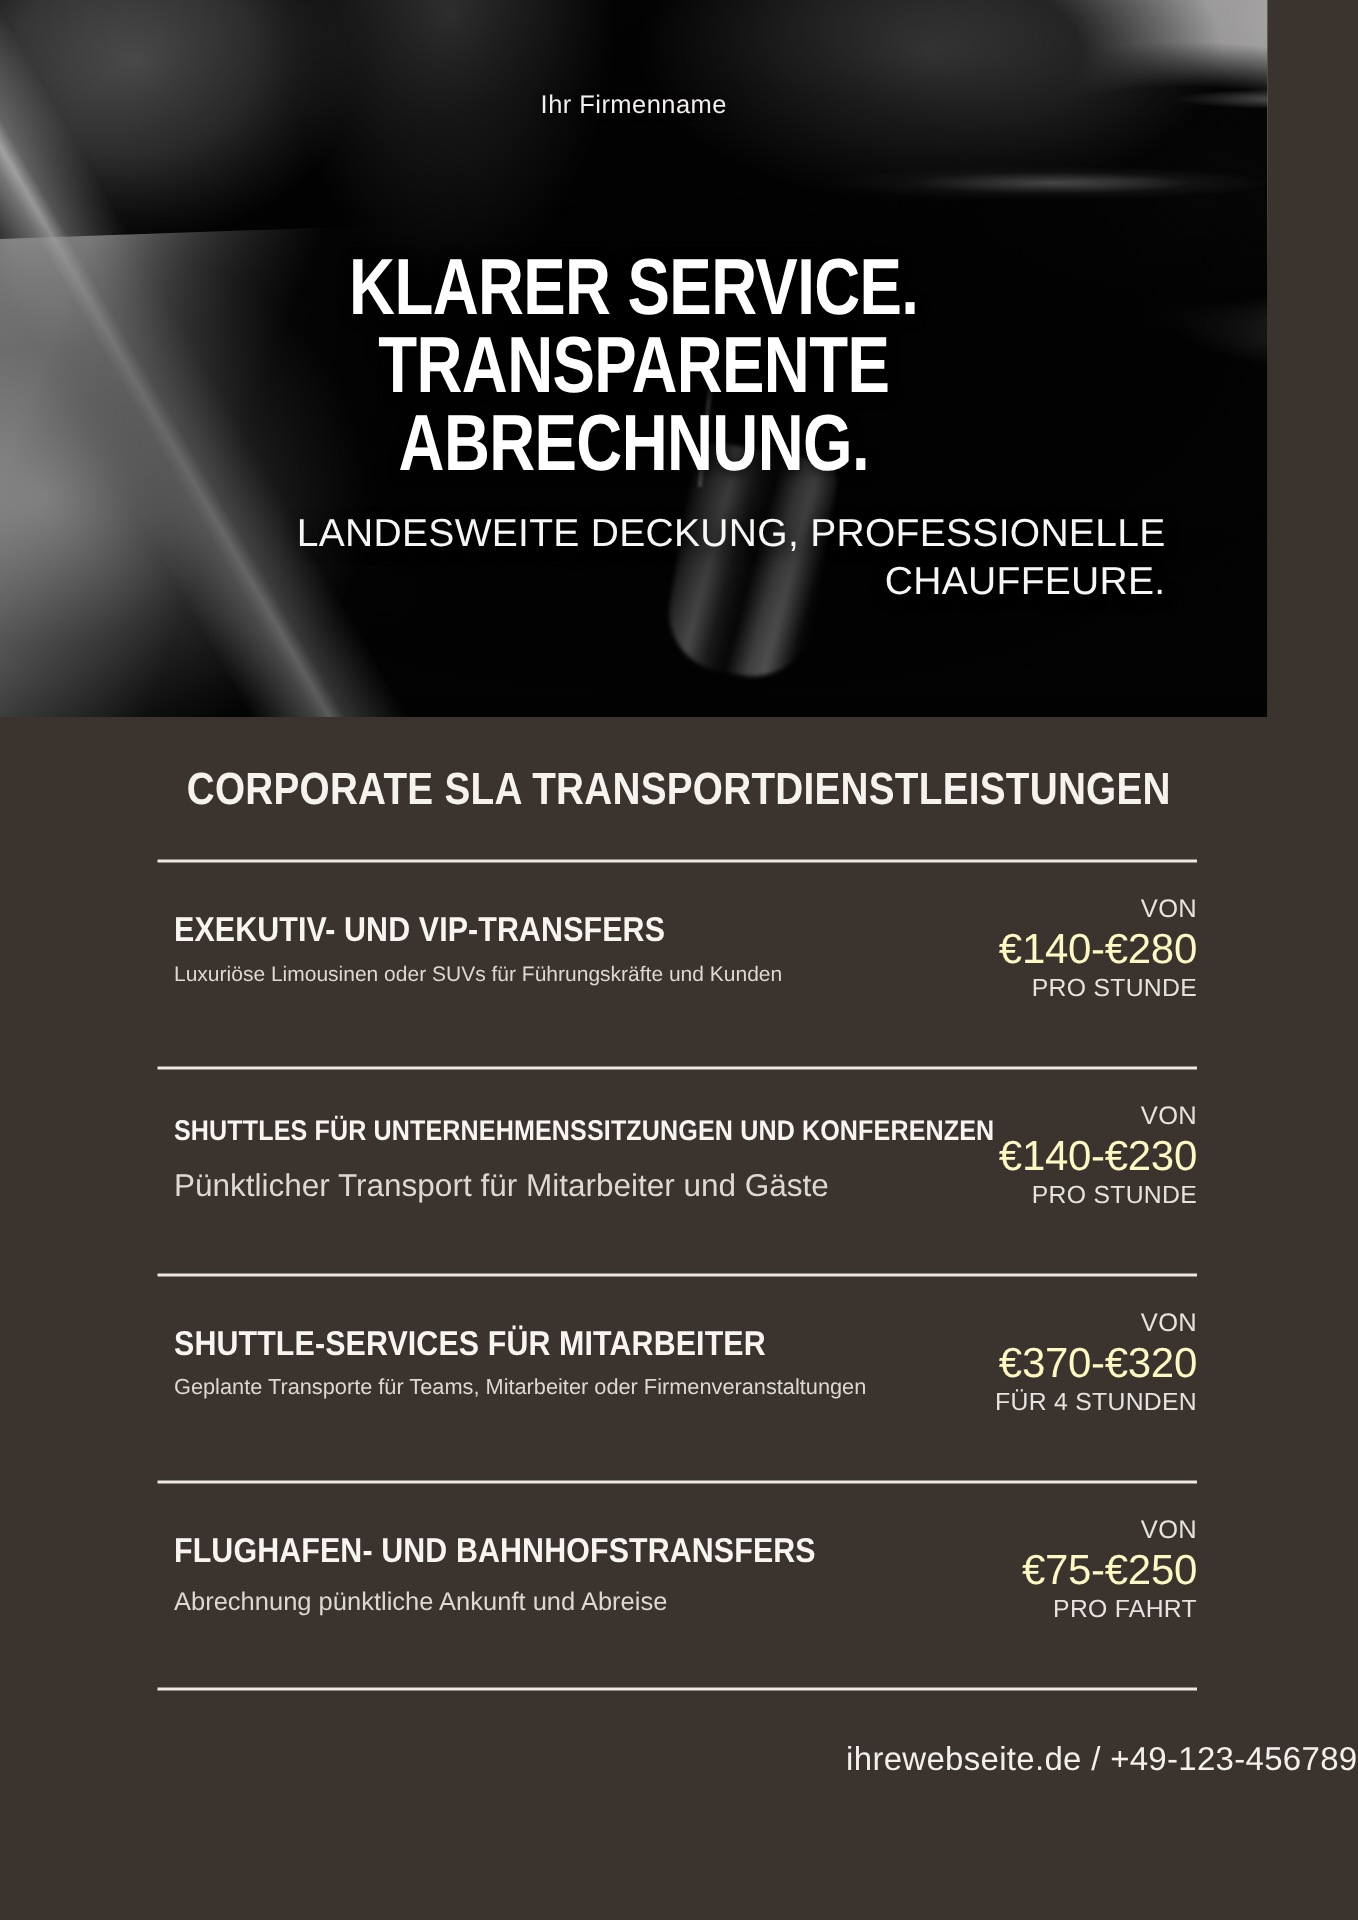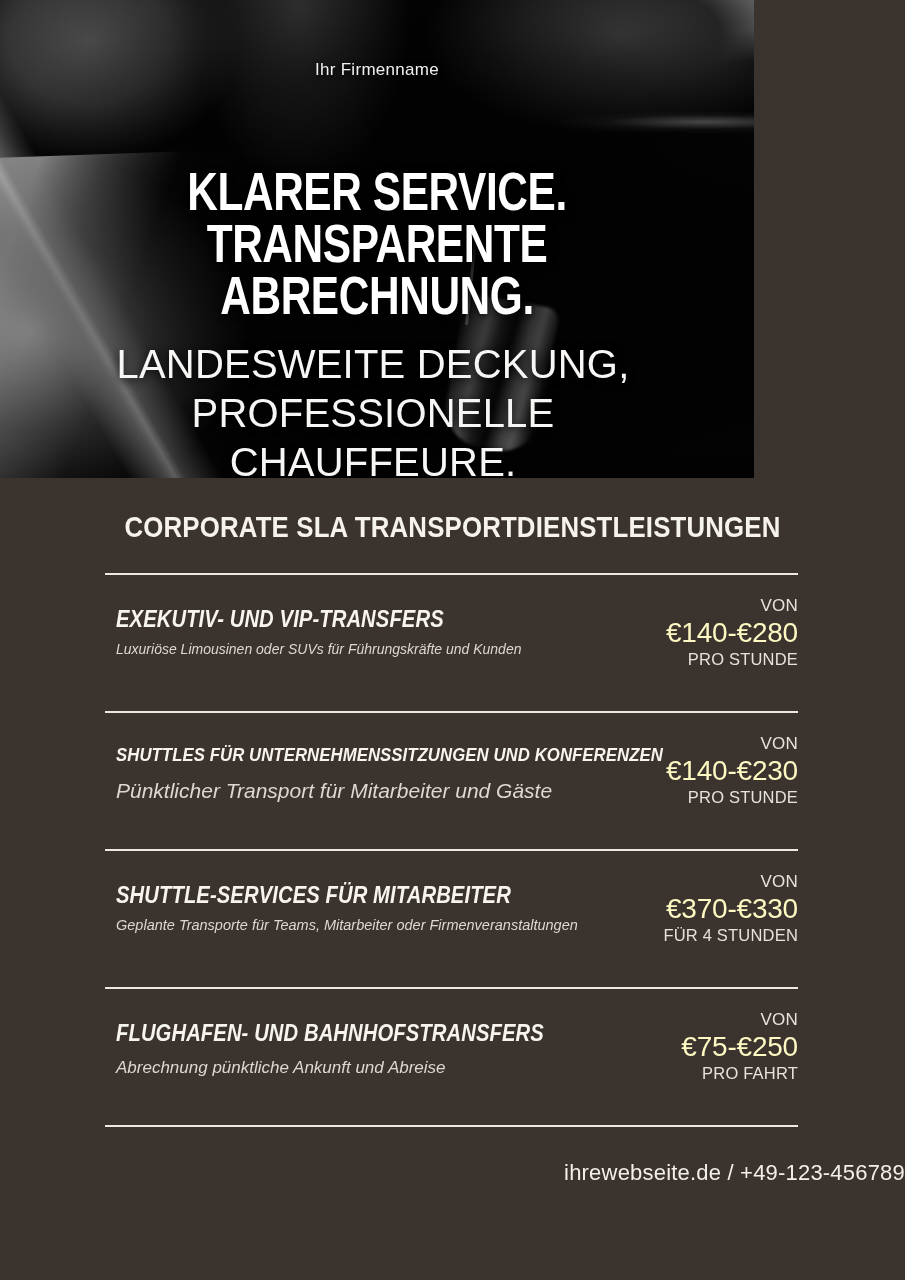--- a/index.html
+++ b/index.html
@@ -16,21 +16,21 @@
     position: relative;
     width: 905px;
     height: 1280px;
     background: #3a332e;
     overflow: hidden;
   }
 
   
   .hero {
     position: relative;
-    width: 754px;
+    width: 845px;
     height: 478px;
     overflow: hidden;
     background: #4d7c0f;
   }
 
   .hero-photo {
     position: absolute;
     inset: 0;
     background: #050505;
   }
@@ -147,28 +147,29 @@
     letter-spacing: -0.5px;
     text-transform: uppercase;
     transform: scaleX(0.80);
     transform-origin: center top;
     color: #ffffff;
     text-shadow: 0 2px 10px rgba(0,0,0,.85);
   }
 
   .subheadline {
     position: absolute;
-    top: 340px; left: 80px; right: 88px;
-    font-size: 40px;
+    top: 340px; left: 80px; right: 68px;
+    font-size: 26px;
     line-height: 1.22;
     font-weight: 400;
     letter-spacing: .2px;
     text-transform: uppercase;
     color: #f7f6f5;
     text-shadow: 0 2px 10px rgba(0,0,0,.9);
+    text-align: right;
   }
 
   
   .body-wrap {
     position: relative;
     padding: 0;
   }
 
   .section-title {
     margin-top: 32px;
@@ -192,21 +193,20 @@
     align-items: flex-start;
     border-bottom: 2px solid #ece8e2;
     padding: 21px 0 20px 0;
     min-height: 138px;
   }
 
   .row-left {
     flex: 1 1 auto;
     padding: 11px 10px 0 11px;
     min-width: 0;
-    font-style: italic;
   }
 
   .svc-name {
     font-family: "Liberation Sans Narrow", "Liberation Sans", sans-serif;
     font-weight: 700;
     font-size: 23px;
     line-height: 1.06;
     letter-spacing: .1px;
     text-transform: uppercase;
     color: #f8f5f1;
@@ -323,21 +323,21 @@
         </div>
       </div>
 
       <div class="row row-3">
         <div class="row-left">
           <div class="svc-name">Shuttle-Services für Mitarbeiter</div>
           <div class="svc-desc">Geplante Transporte für Teams, Mitarbeiter oder Firmenveranstaltungen</div>
         </div>
         <div class="row-right">
           <div class="price-from">VON</div>
-          <div class="price-value">€370-€330</div>
+          <div class="price-value">€370-€320</div>
           <div class="price-unit">FÜR 4 STUNDEN</div>
         </div>
       </div>
 
       <div class="row row-4">
         <div class="row-left">
           <div class="svc-name">Flughafen- und Bahnhofstransfers</div>
           <div class="svc-desc">Abrechnung pünktliche Ankunft und Abreise</div>
         </div>
         <div class="row-right">

